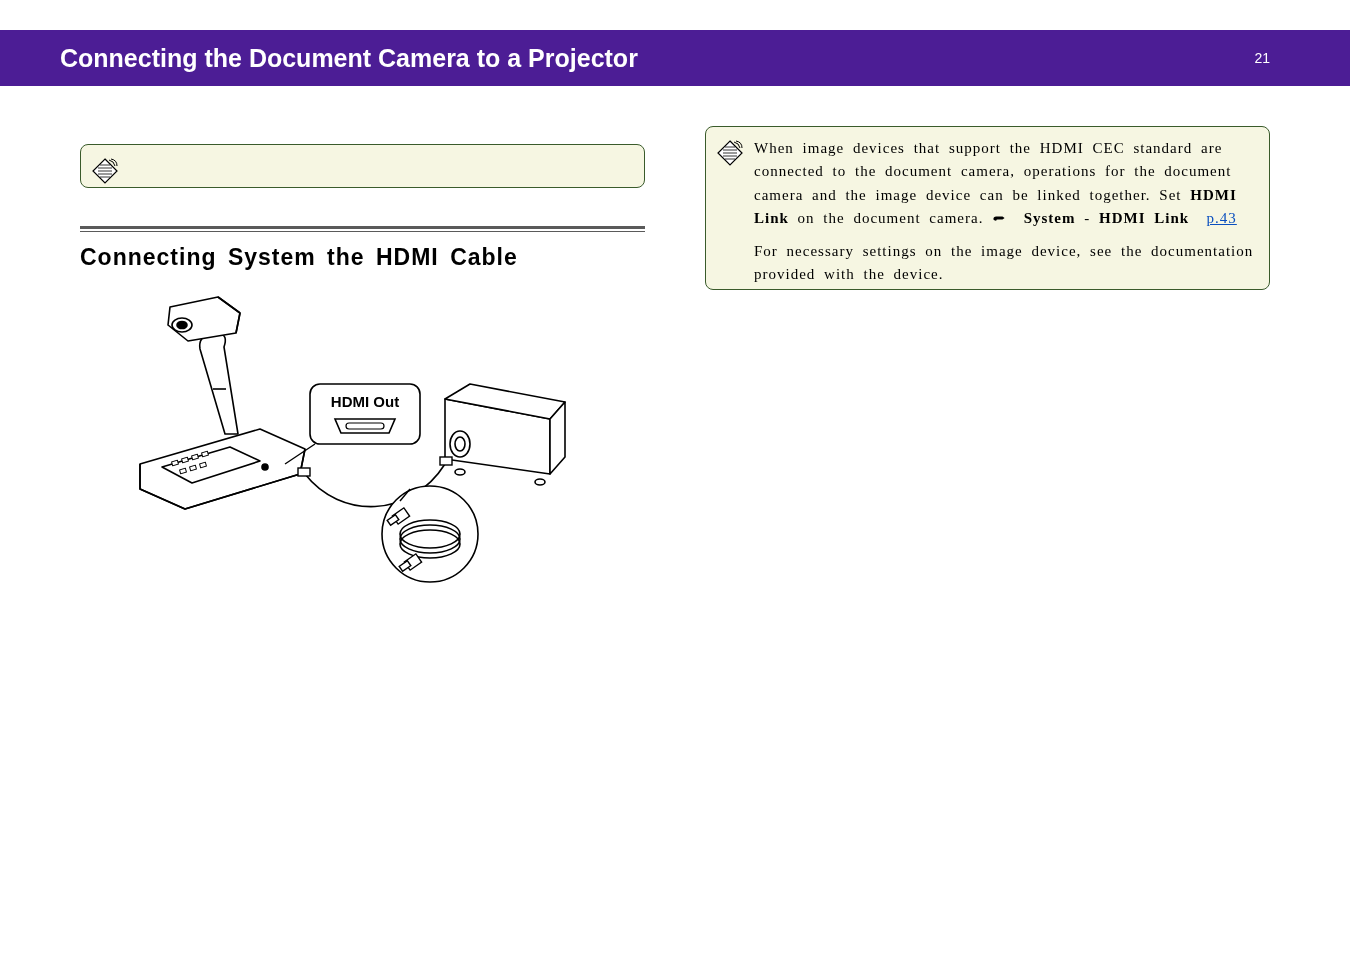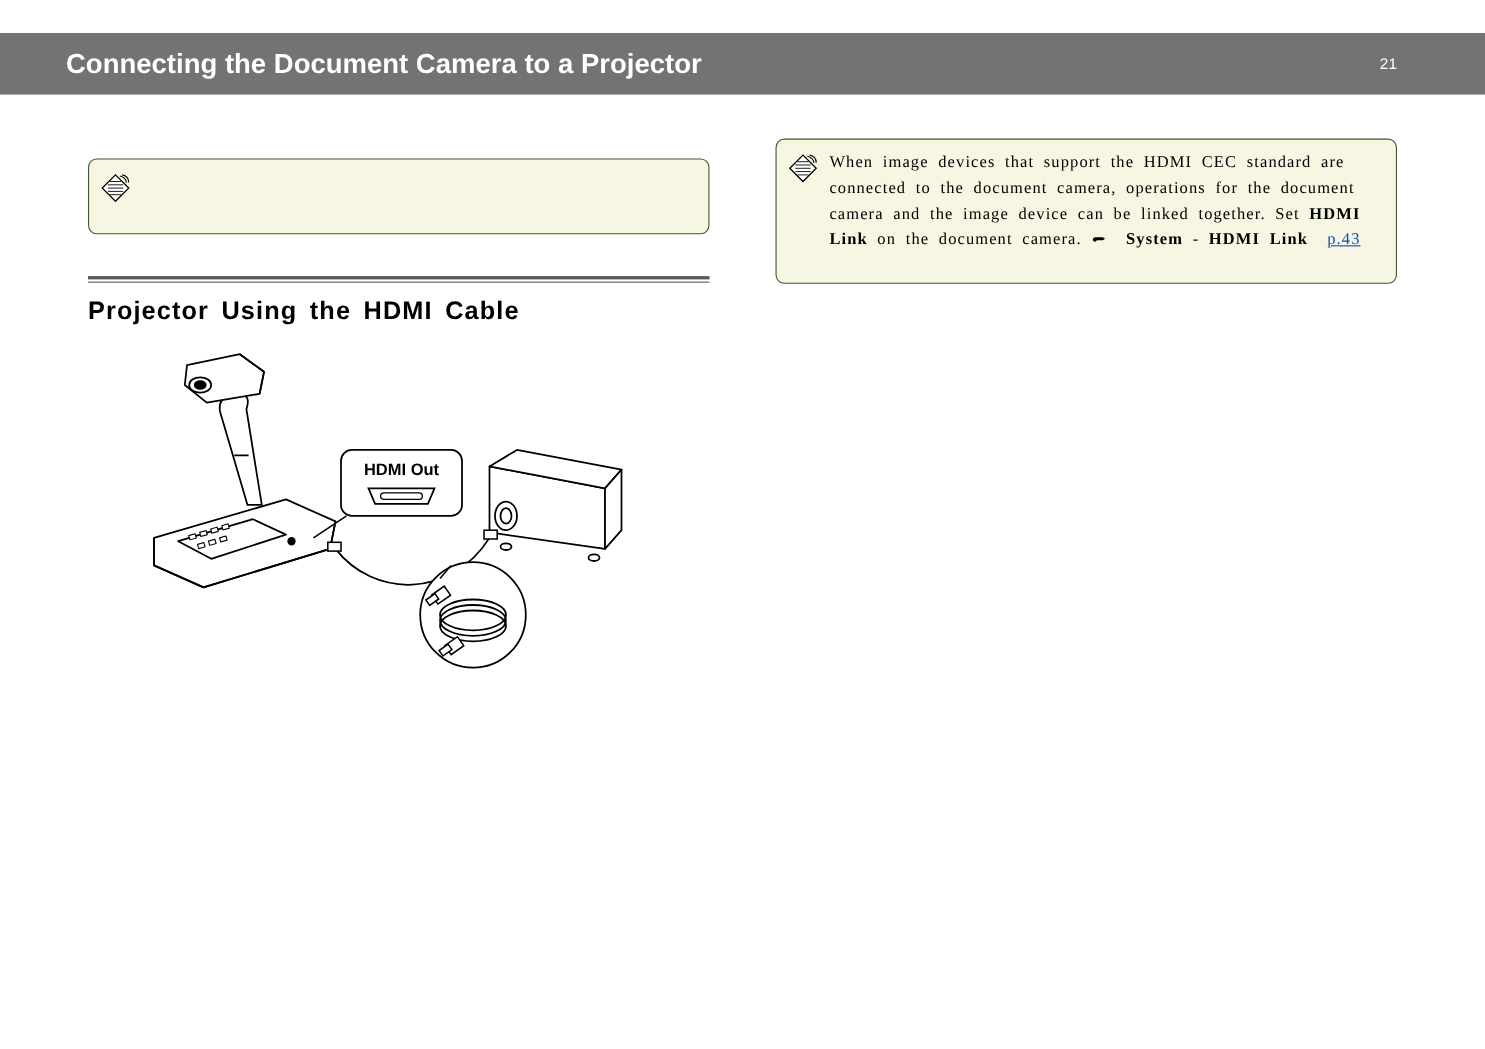--- a/index.html
+++ b/index.html
@@ -5,21 +5,21 @@
   * { margin: 0; padding: 0; box-sizing: border-box; }
   body {
     width: 1350px;
     height: 954px;
     background: #ffffff;
     font-family: Georgia, 'Times New Roman', serif;
     color: #000;
     position: relative;
   }
   .header {
-    background: #737373;
+    background: #4c1d95;
     color: #ffffff;
     height: 56px;
     display: flex;
     align-items: center;
     justify-content: space-between;
     padding: 0 80px 0 60px;
     margin-top: 30px;
   }
   .header h1 {
     font-family: "Segoe UI", "Helvetica Neue", Arial, sans-serif;
@@ -41,21 +41,21 @@
     font-size: 15px;
     line-height: 1.55;
     letter-spacing: 1.0px;
     word-spacing: 4px;
     text-align: justify;
   }
   .note-box {
     border: 1px solid #3a5b2b;
     border-radius: 8px;
     background: #f6f6e2;
-    padding: 10px 14px 27px 10px;
+    padding: 10px 14px 2px 10px;
     margin-top: 18px;
     display: flex;
     gap: 10px;
   }
   .note-box .icon-cell {
     flex: 0 0 28px;
     display: flex;
     align-items: flex-start;
     justify-content: center;
     padding-top: 2px;
@@ -116,21 +116,21 @@
         <svg class="hand-icon" width="28" height="28" viewBox="0 0 28 28">
           <polygon points="14,2 26,14 14,26 2,14" fill="#fff" stroke="#000" stroke-width="1.2"></polygon>
           <path d="M7 14 L21 14 M7 11 L21 11 M7 17 L21 17 M9 8 L19 8 M9 20 L19 20" stroke="#000" stroke-width="0.8"></path>
           <path d="M18 3 q5 1 6 6" fill="none" stroke="#000" stroke-width="1"></path>
           <path d="M20 2 q6 1 6 7" fill="none" stroke="#000" stroke-width="1"></path>
         </svg>
       </div>
     </div>
 
     <hr class="section-rule">
-    <h2 class="section">Projector Using the HDMI Cable</h2>
+    <h2 class="section">Connecting System the HDMI Cable</h2>
 
 
     <div class="diagram-wrap">
       <svg width="460" height="300" viewBox="0 0 460 300">
 
         <g stroke="#000" stroke-width="1.6" fill="#fff" stroke-linejoin="round">
 
           <path d="M30 175 L150 140 L195 160 L190 185 L75 220 L30 200 Z"></path>
           <path d="M30 175 L30 200 L75 220 L190 185 L195 160" fill="none"></path>
 
@@ -219,17 +219,18 @@
       </div>
       <div class="text-cell">
         <p>
           <span>When image devices that support the HDMI CEC standard are connected to the document camera, operations for the document camera and the image device can be linked together. Set </span><b>HDMI Link</b><span> on the document camera. </span>
           <span><svg class="hand-small" viewBox="0 0 20 12">
                 <path d="M2 8 q0 -4 4 -4 h9 l3 2 -3 2 h-7 q-2 0 -2 2 q-2 0 -4 -2 z" fill="#000"></path>
               </svg></span>
           &nbsp;<b>System</b><span> - </span><b>HDMI Link</b>
           &nbsp;<a href="#" class="link">p.43</a>
         </p>
+        <p>For necessary settings on the image device, see the documentation provided with the device.</p>
       </div>
     </div>
 
   </div>
 </div>
 
 </body></html>

